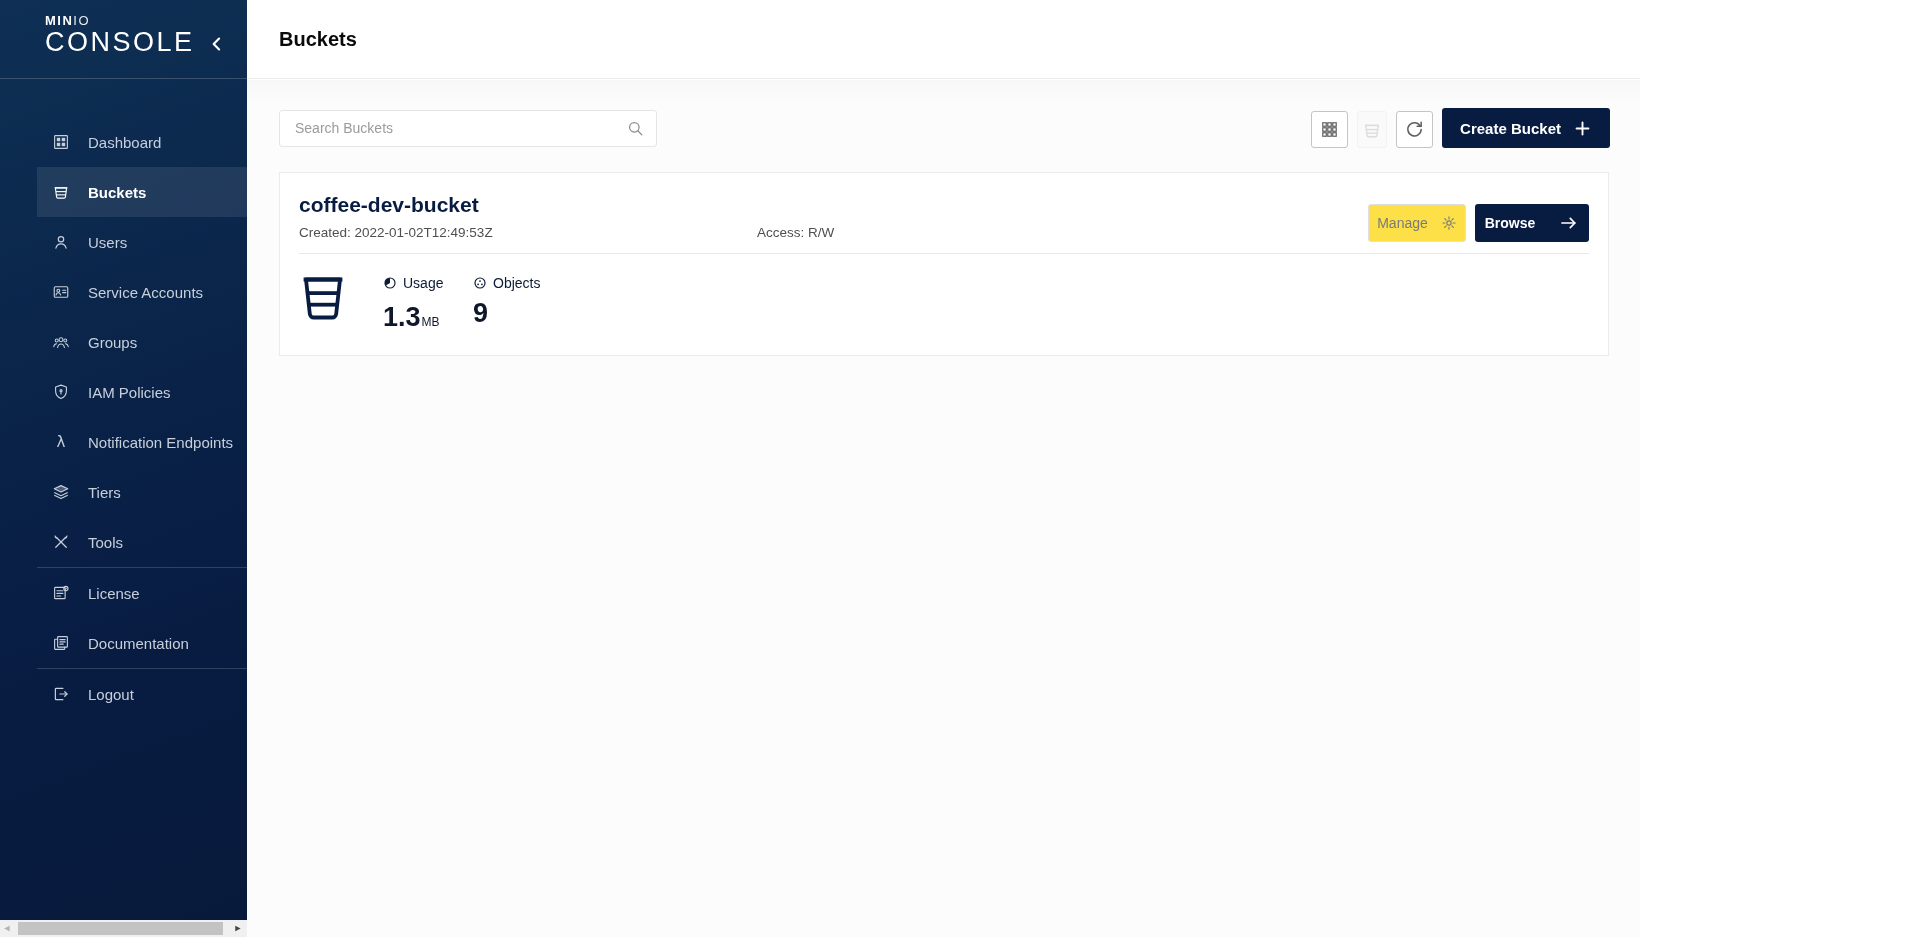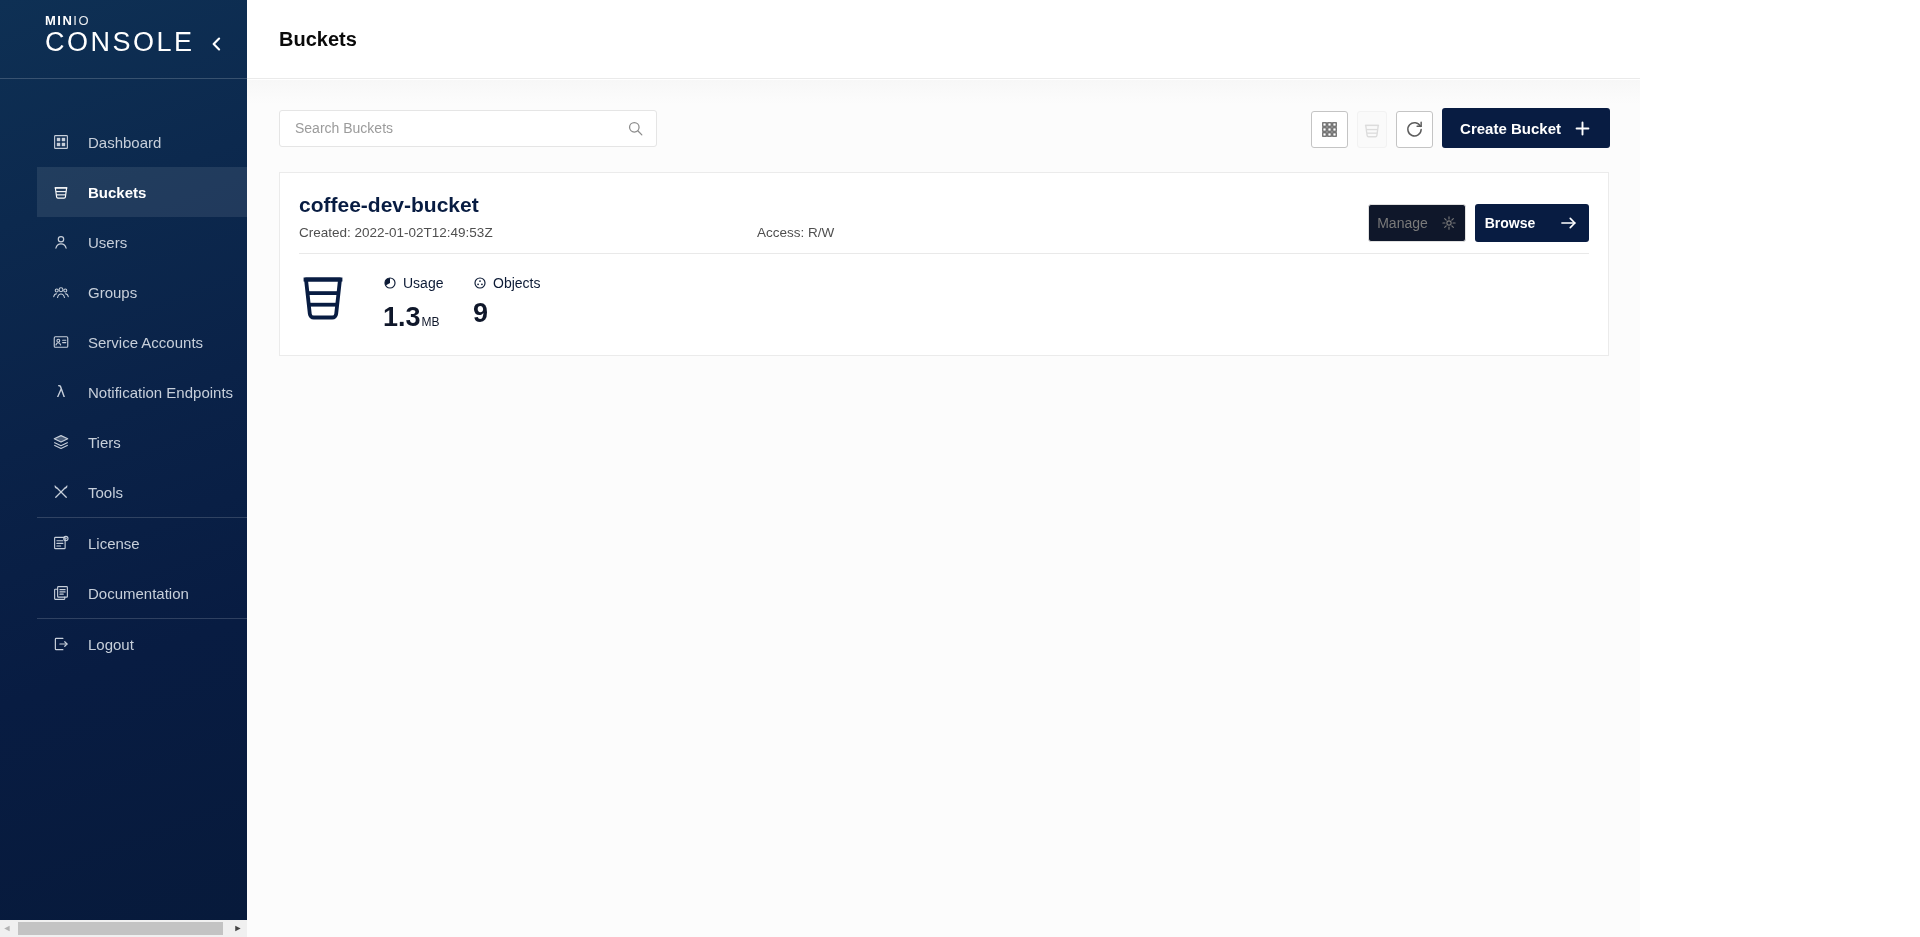--- a/index.html
+++ b/index.html
@@ -43,21 +43,21 @@
   .primary-btn { height:40px; background:#081C42; color:#fff; border:none; border-radius:3px;
     display:flex; align-items:center; gap:12px; padding:0 18px; font-size:15px; font-weight:bold;
     font-family:"Liberation Sans", sans-serif; cursor:pointer; }
 
   
   .bucket-card { position:absolute; left:32px; right:31px; top:92px; height:184px; background:#fff;
     border:1px solid #ebebeb; border-radius:0; }
   .bucket-name { position:absolute; left:19px; top:20px; font-size:21px; font-weight:bold; color:#081C42; cursor:pointer; }
   .bucket-created { position:absolute; left:19px; top:52px; font-size:13.5px; color:#4f4f4f; }
   .bucket-access { position:absolute; left:477px; top:52px; font-size:13.5px; color:#4f4f4f; }
-  .manage-btn { position:absolute; right:142px; top:31px; width:98px; height:38px; background:#0f172a;
+  .manage-btn { position:absolute; right:142px; top:31px; width:98px; height:38px; background:#fde047;
     border:1px solid #e0e0e0; border-radius:3px; color:#7a7a7a; font-size:14px;
     display:flex; align-items:center; justify-content:center; gap:13px; font-family:"Liberation Sans", sans-serif; cursor:pointer; }
   .browse-btn { position:absolute; right:19px; top:31px; width:114px; height:38px; background:#081C42;
     border:none; border-radius:3px; color:#fff; font-size:14px; font-weight:bold;
     display:flex; align-items:center; justify-content:center; gap:24px; font-family:"Liberation Sans", sans-serif; cursor:pointer; }
   .card-divider { position:absolute; left:19px; right:19px; top:80px; border-top:1px solid #e9e9e9; }
   .bucket-glyph { position:absolute; left:19px; top:94px; color:#081C42; }
   .metric { position:absolute; top:102px; }
   .metric.usage { left:103px; }
   .metric.objects { left:193px; }
@@ -123,43 +123,53 @@
           <svg width="18" height="18" viewBox="0 0 24 24" fill="none" stroke="currentColor" stroke-width="1.6" stroke-linecap="round">
               <circle cx="12" cy="8.3" r="3.6"></circle>
               <path d="M5.2 20.2c.8-3.8 3.5-5.8 6.8-5.8s6 2 6.8 5.8"></path>
             </svg>
         </span>
         <span>Users</span>
       </div>
 
       <div class="menu-item">
         <span class="mi-icon">
+          <svg width="18" height="18" viewBox="0 0 24 24" fill="none" stroke="currentColor" stroke-width="1.5" stroke-linecap="round">
+              <rect x="3" y="5" width="18" height="14" rx="1.5"></rect>
+              <circle cx="8.4" cy="10.2" r="1.9"></circle>
+              <path d="M5.3 16c.5-2 1.7-3 3.1-3s2.6 1 3.1 3"></path>
+              <path d="M14.2 9.6h4.2M14.2 12.8h4.2"></path>
+            </svg>
+        </span>
+        <span>Service Accounts</span>
+      </div>
+
+      <div class="menu-item">
+        <span class="mi-icon">
           <svg width="18" height="18" viewBox="0 0 24 24" fill="none" stroke="currentColor" stroke-width="1.4" stroke-linecap="round">
               <circle cx="12" cy="9" r="2.6"></circle>
               <circle cx="6.3" cy="10" r="2"></circle>
               <circle cx="17.7" cy="10" r="2"></circle>
               <path d="M2.3 18.2c.5-2.5 1.9-3.9 3.8-3.9M21.7 18.2c-.5-2.5-1.9-3.9-3.8-3.9"></path>
               <path d="M7.4 19.4c.7-3.1 2.4-4.7 4.6-4.7s3.9 1.6 4.6 4.7"></path>
             </svg>
         </span>
         <span>Groups</span>
       </div>
 
       <div class="menu-item">
         <span class="mi-icon">
-          <svg width="18" height="18" viewBox="0 0 24 24" fill="none" stroke="currentColor" stroke-width="1.5" stroke-linecap="round">
-              <rect x="3" y="5" width="18" height="14" rx="1.5"></rect>
-              <circle cx="8.4" cy="10.2" r="1.9"></circle>
-              <path d="M5.3 16c.5-2 1.7-3 3.1-3s2.6 1 3.1 3"></path>
-              <path d="M14.2 9.6h4.2M14.2 12.8h4.2"></path>
-            </svg>
-        </span>
-        <span>Service Accounts</span>
-      </div>
-
+          <svg width="18" height="18" viewBox="0 0 24 24" fill="none" stroke="currentColor" stroke-width="1.5" stroke-linejoin="round" stroke-linecap="round">
+              <path d="M12 2.8l7.2 2.6v5.1c0 4.6-2.9 8.2-7.2 10.2-4.3-2-7.2-5.6-7.2-10.2V5.4L12 2.8z"></path>
+              <circle cx="12" cy="10.3" r="1.4"></circle>
+              <path d="M12 11.7v2.9"></path>
+            </svg>
+        </span>
+        <span>IAM Policies</span>
+      </div>
 
 
       <div class="menu-item">
         <span class="mi-icon">
           <svg width="18" height="18" viewBox="0 0 24 24">
               <text x="12" y="18.5" text-anchor="middle" font-size="20" fill="currentColor" font-family="DejaVu Sans, sans-serif">λ</text>
             </svg>
         </span>
         <span>Notification Endpoints</span>
       </div>

